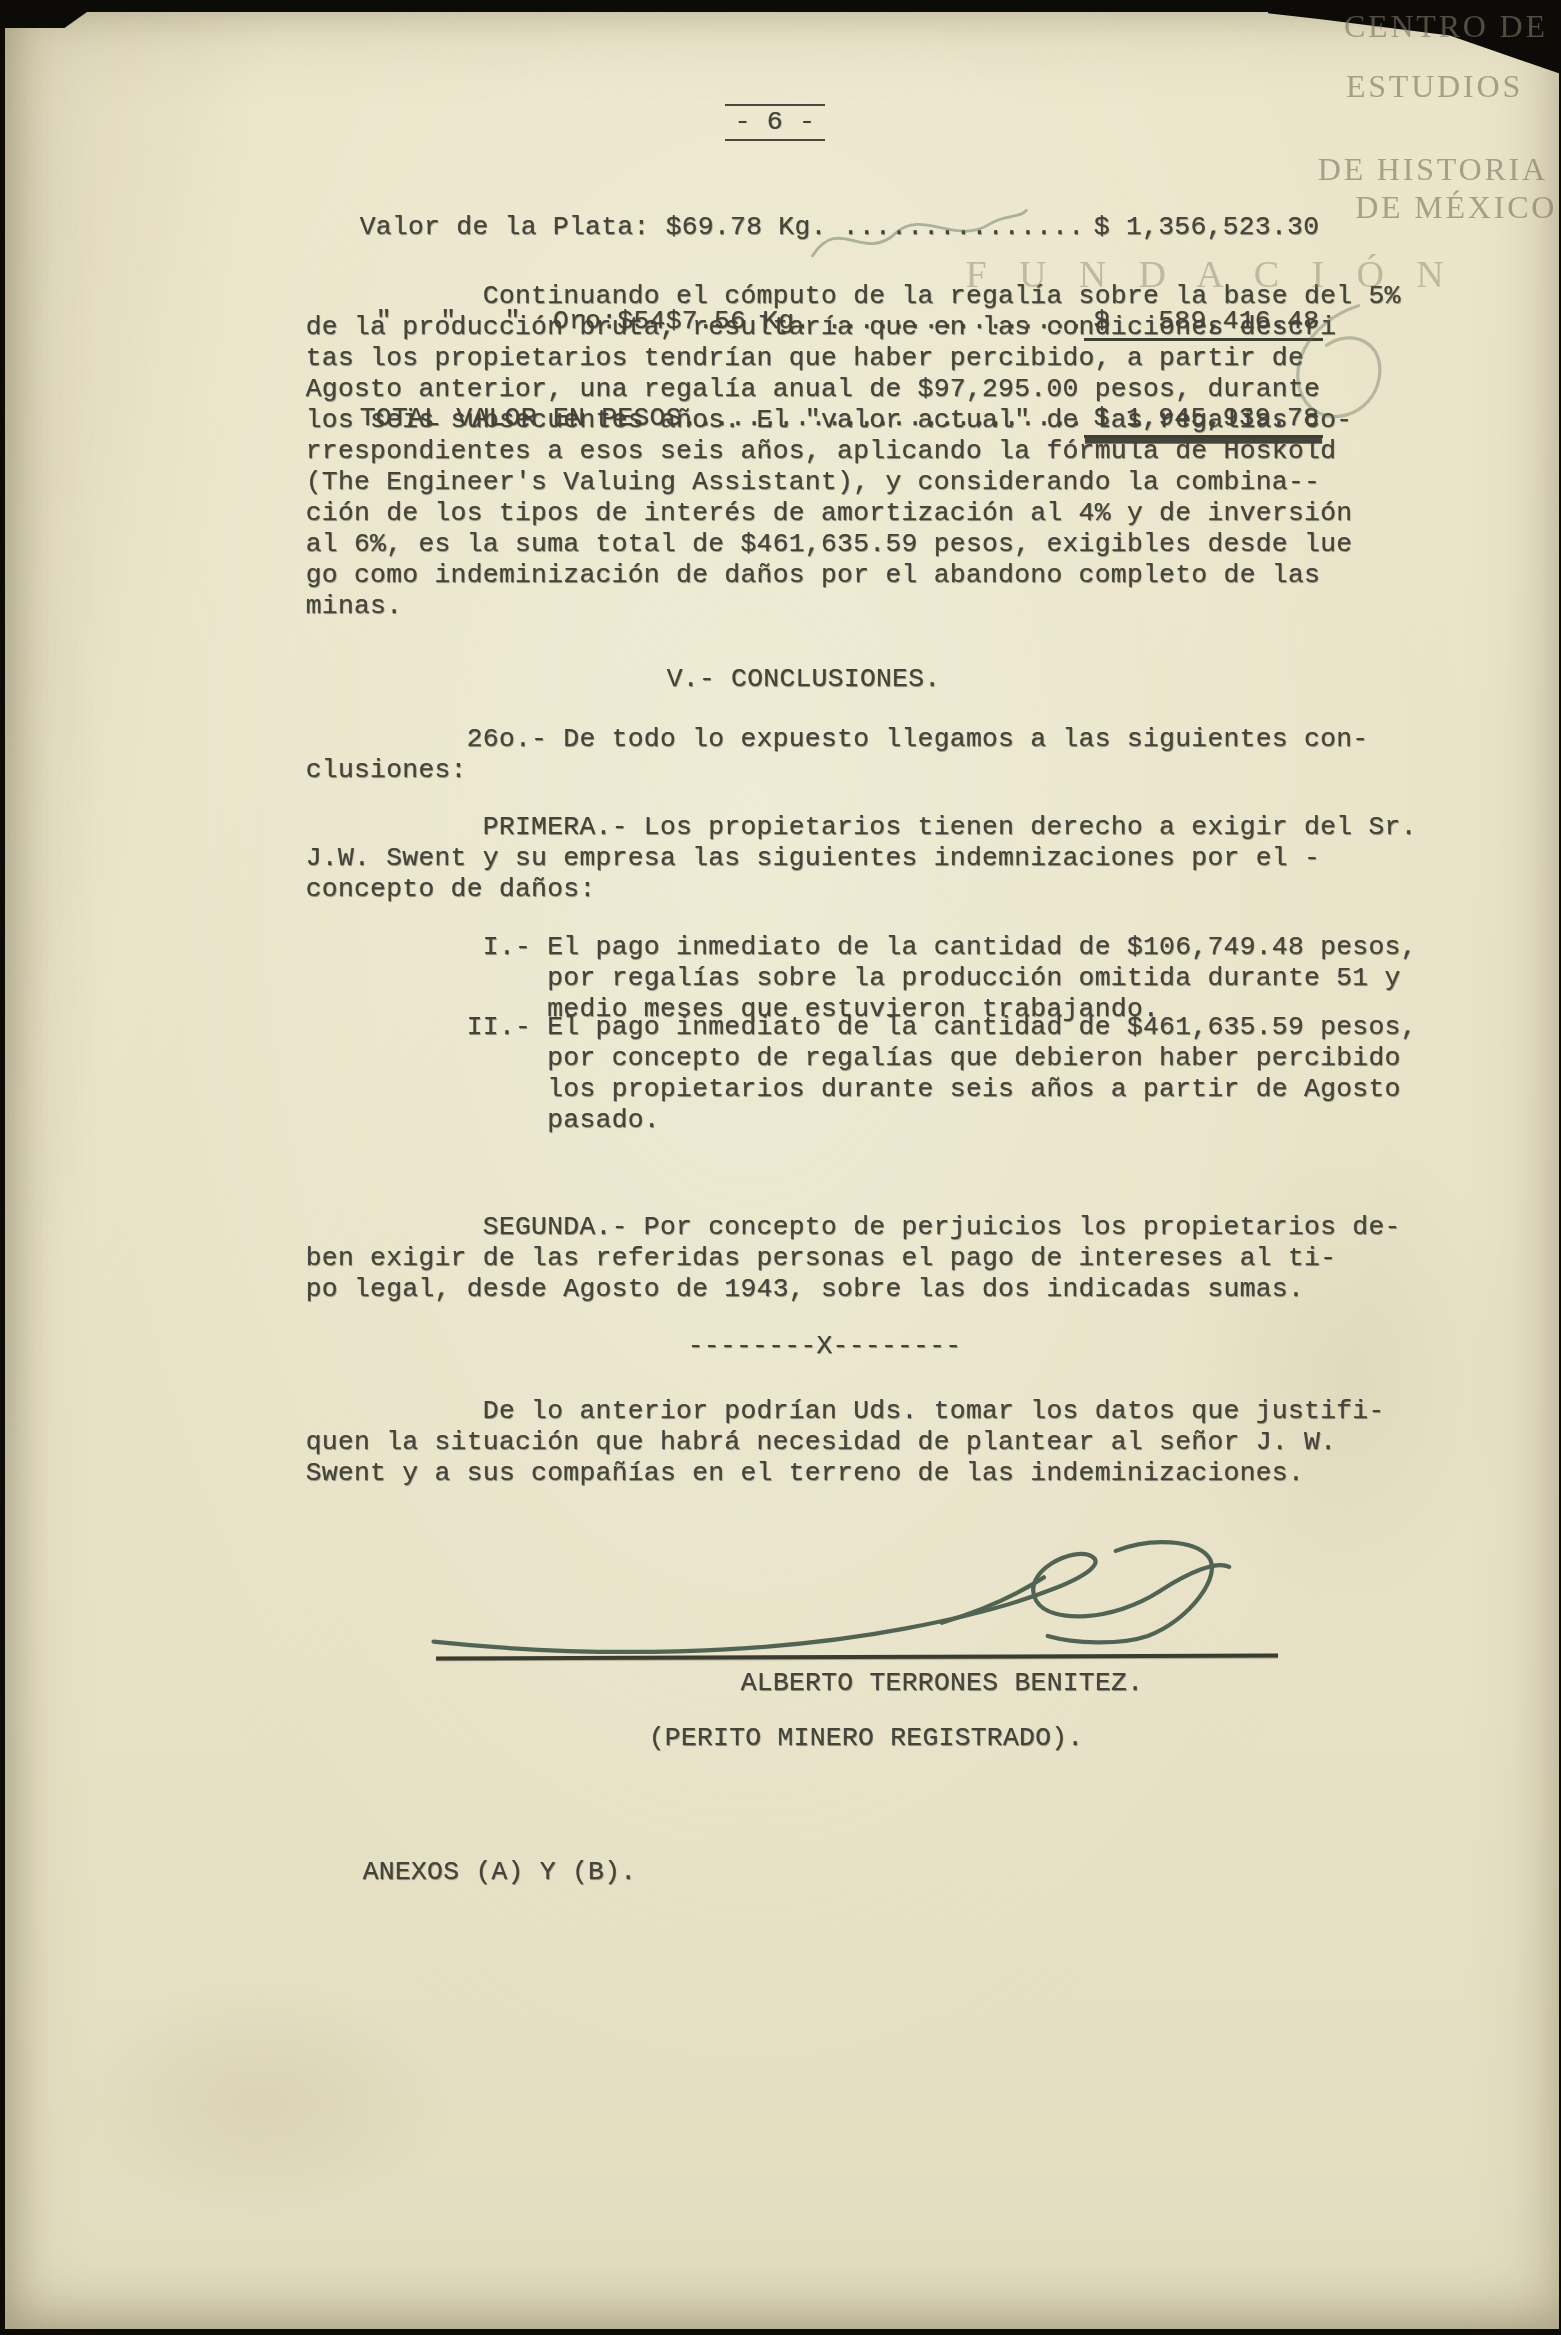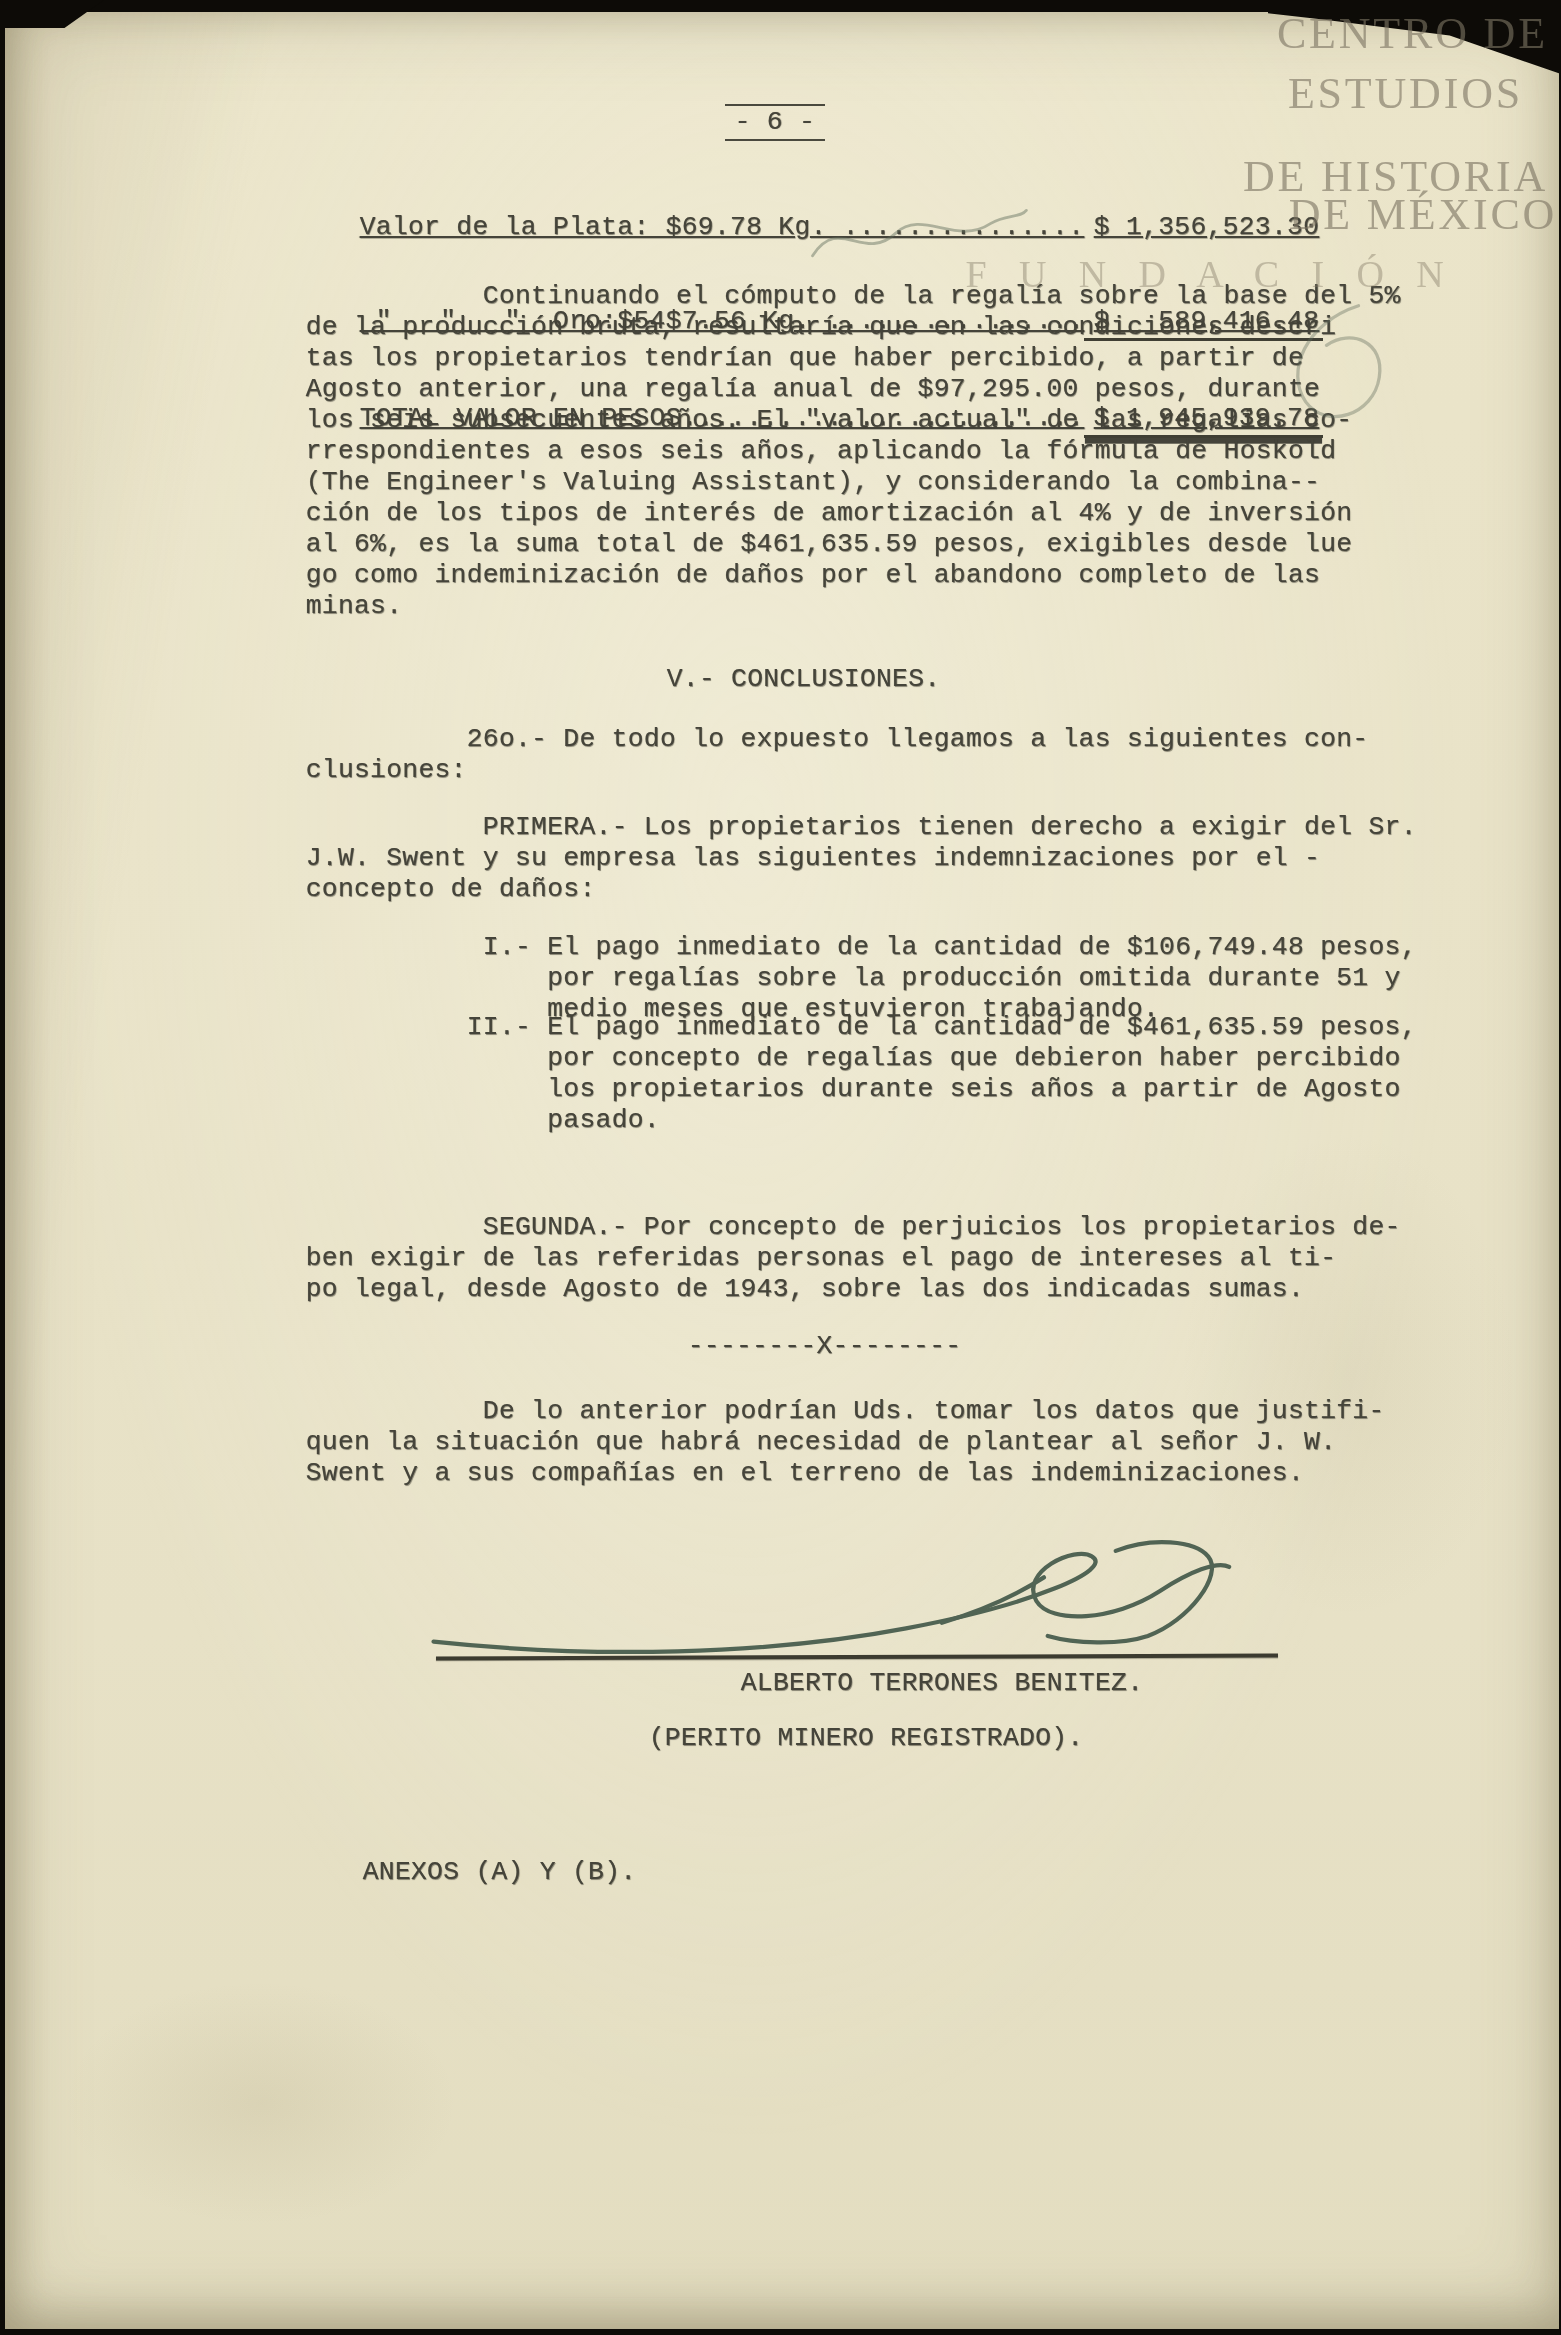--- a/index.html
+++ b/index.html
@@ -23,27 +23,27 @@
   .corner-tl{
     position:absolute;top:0;left:0;width:104px;height:28px;background:#0d0b07;
     clip-path:polygon(0 0,100% 0,62% 100%,0 100%);
   }
   .tw{
     position:absolute;white-space:pre;color:#45443a;
     font-size:26.5px;line-height:31px;letter-spacing:0.2px;
     text-shadow:0.6px 0.6px 0.7px rgba(62,61,50,0.55), -0.3px 0 0.5px rgba(62,61,50,0.3);
   }
   .pgnum{border-top:2.8px solid #4a493e;border-bottom:2.8px solid #4a493e;padding:0.9px 9.5px 1.9px 9.5px;}
-  .valrow{display:flex;text-decoration:underline;}
+  .valrow{display:flex;}
   .val-amount{display:inline-block;padding:0 3.8px 0.9px 9.5px;}
   .ul-single .val-amount{border-bottom:3.8px solid #403f34;}
   .ul-double .val-amount{border-bottom:3.8px solid #403f34;box-shadow:0 6.6px 0 -0.9px #45443a;}
   .watermark-line{
     position:absolute;font-family:"Liberation Serif","DejaVu Serif",serif;
-    color:rgba(125,117,98,0.62);font-size:44px;letter-spacing:2.8px;white-space:pre;
+    color:rgba(125,117,98,0.62);font-size:32px;letter-spacing:2.8px;white-space:pre;
   }
   .watermark-light{color:rgba(130,122,103,0.42);font-size:38px;letter-spacing:11.4px;}
   .sigline{position:absolute;background:#3c3b30;height:3.8px;transform:rotate(-0.2deg);box-shadow:0 0.9px 0.9px rgba(60,59,48,0.4);}
   svg{position:absolute;overflow:visible;}
   .stain1{position:absolute;left:57px;top:1968px;width:397px;height:246px;border-radius:50%;
     background:radial-gradient(ellipse, rgba(125,110,70,0.10), rgba(125,110,70,0) 70%);}
   .stain2{position:absolute;left:1173px;top:1117px;width:341px;height:492px;border-radius:50%;
     background:radial-gradient(ellipse, rgba(130,118,80,0.08), rgba(130,118,80,0) 70%);}
 </style>
 </head>

